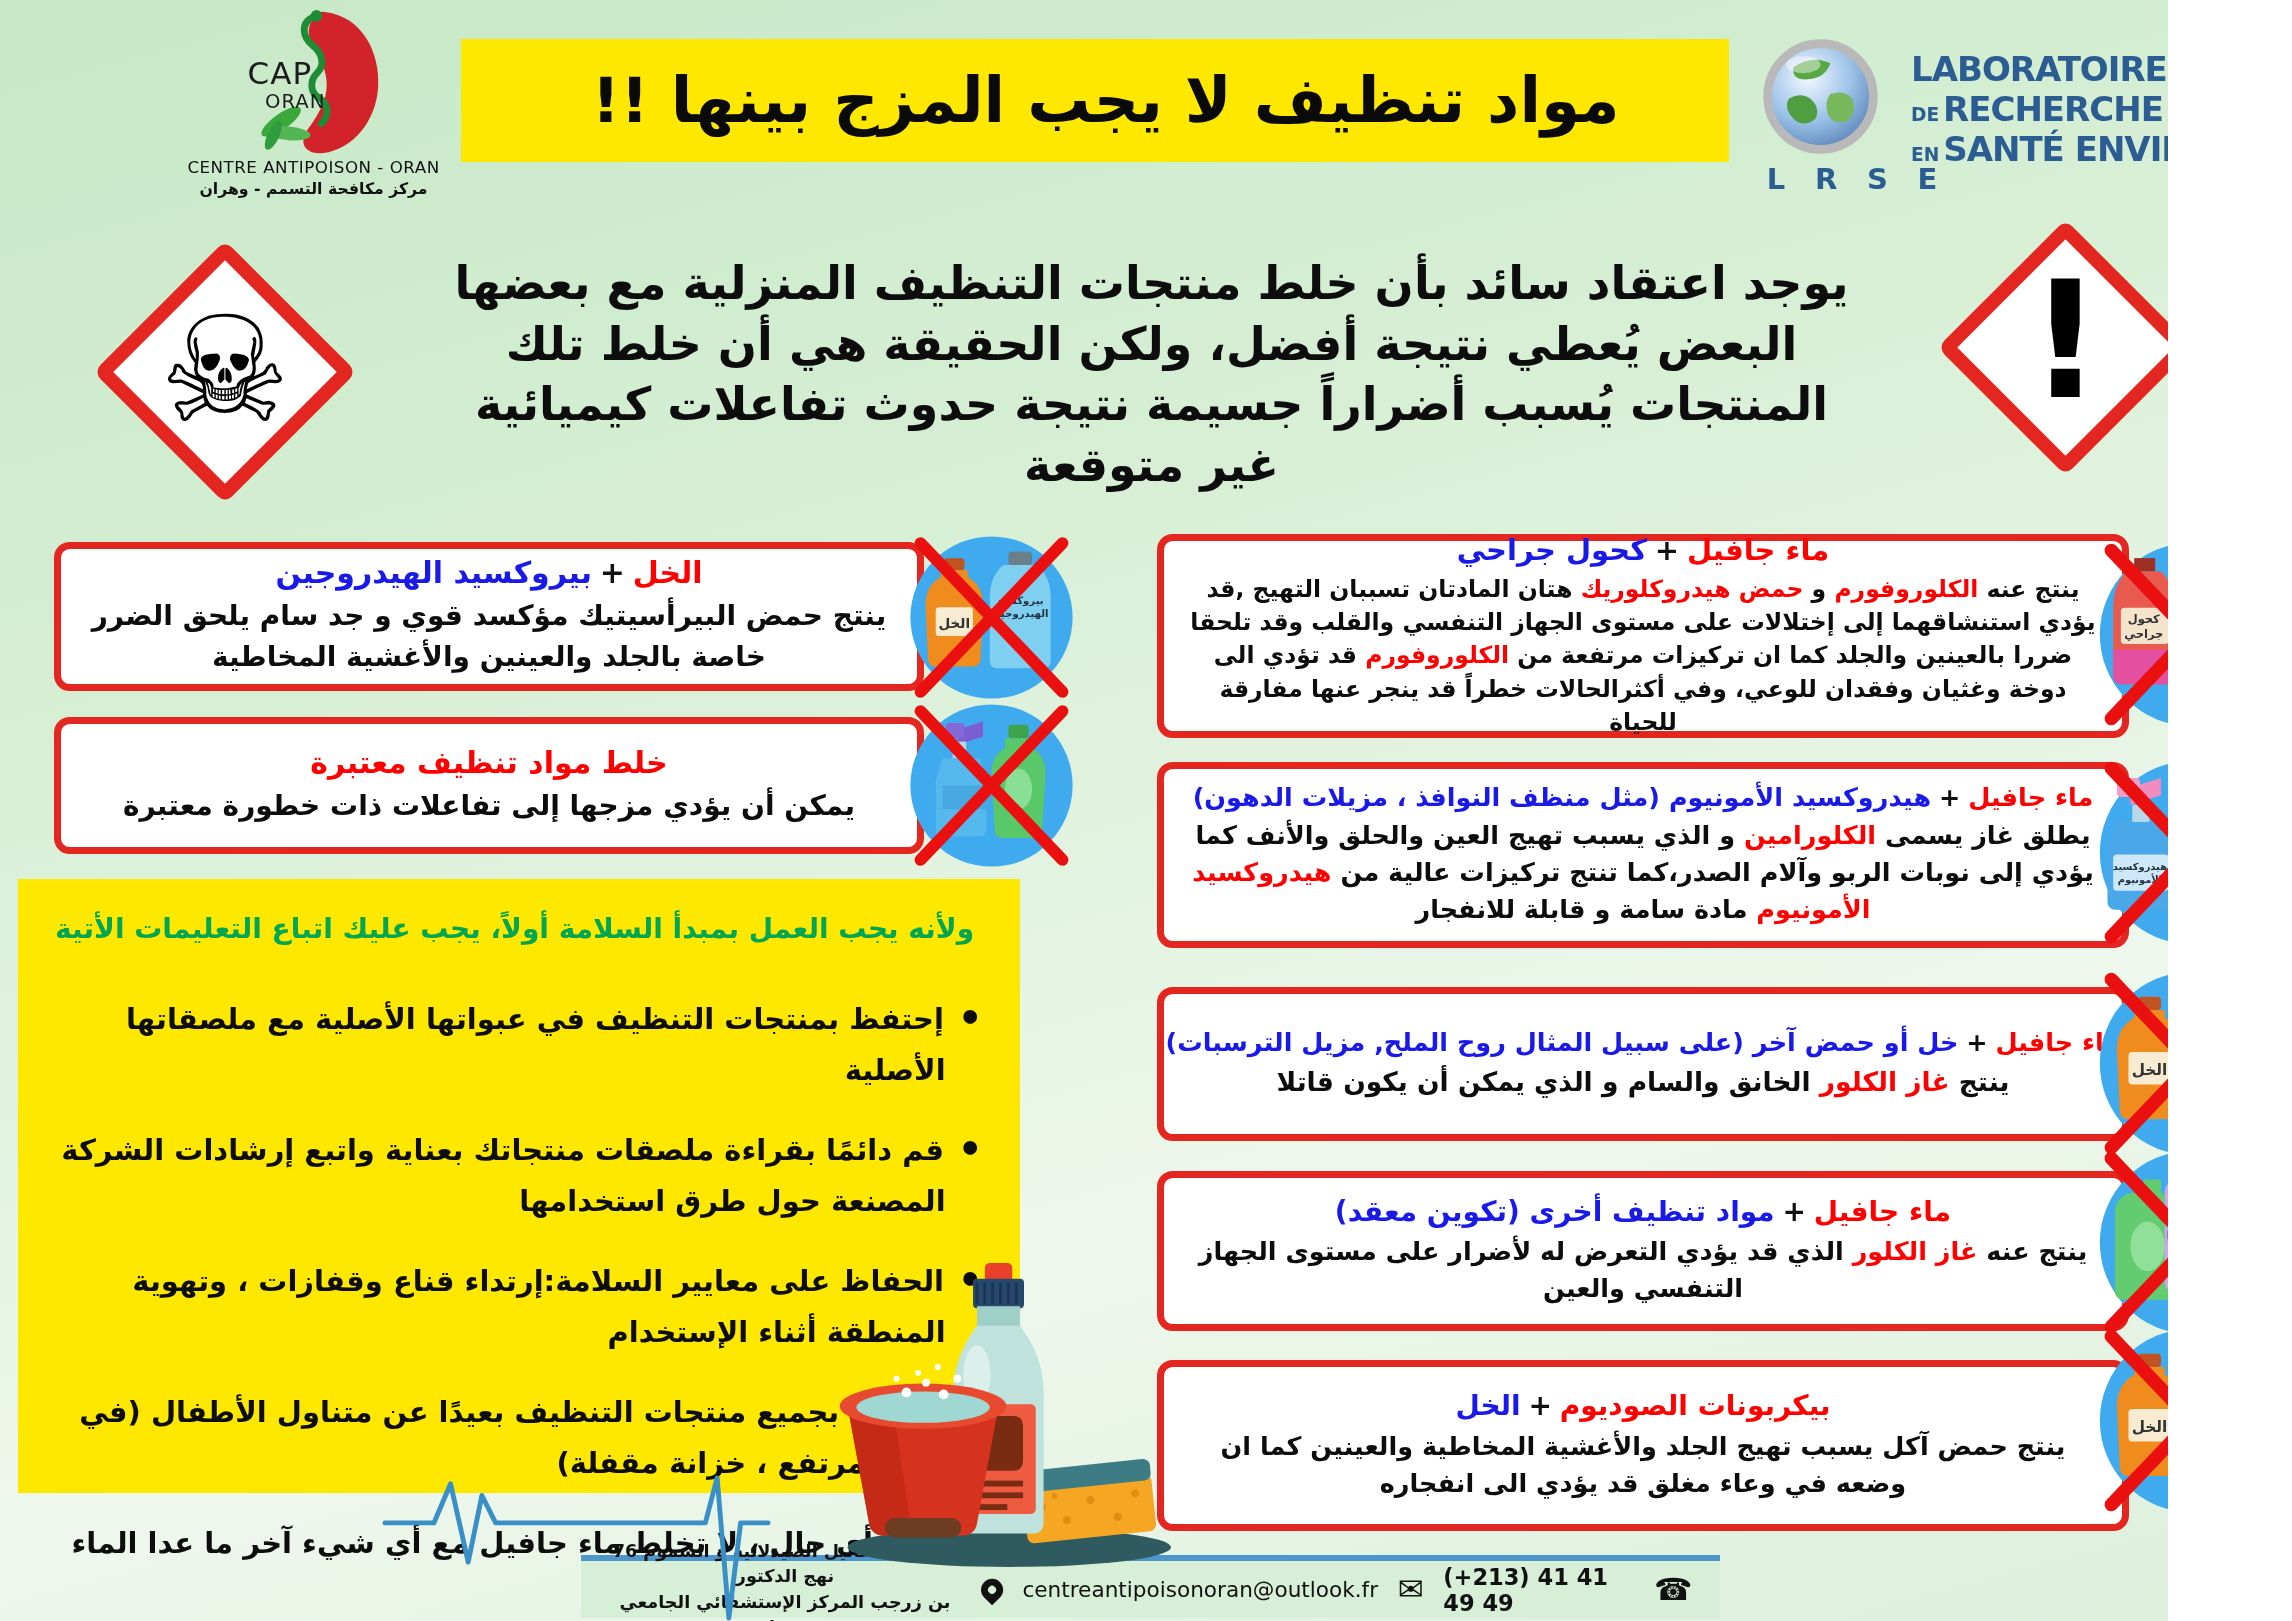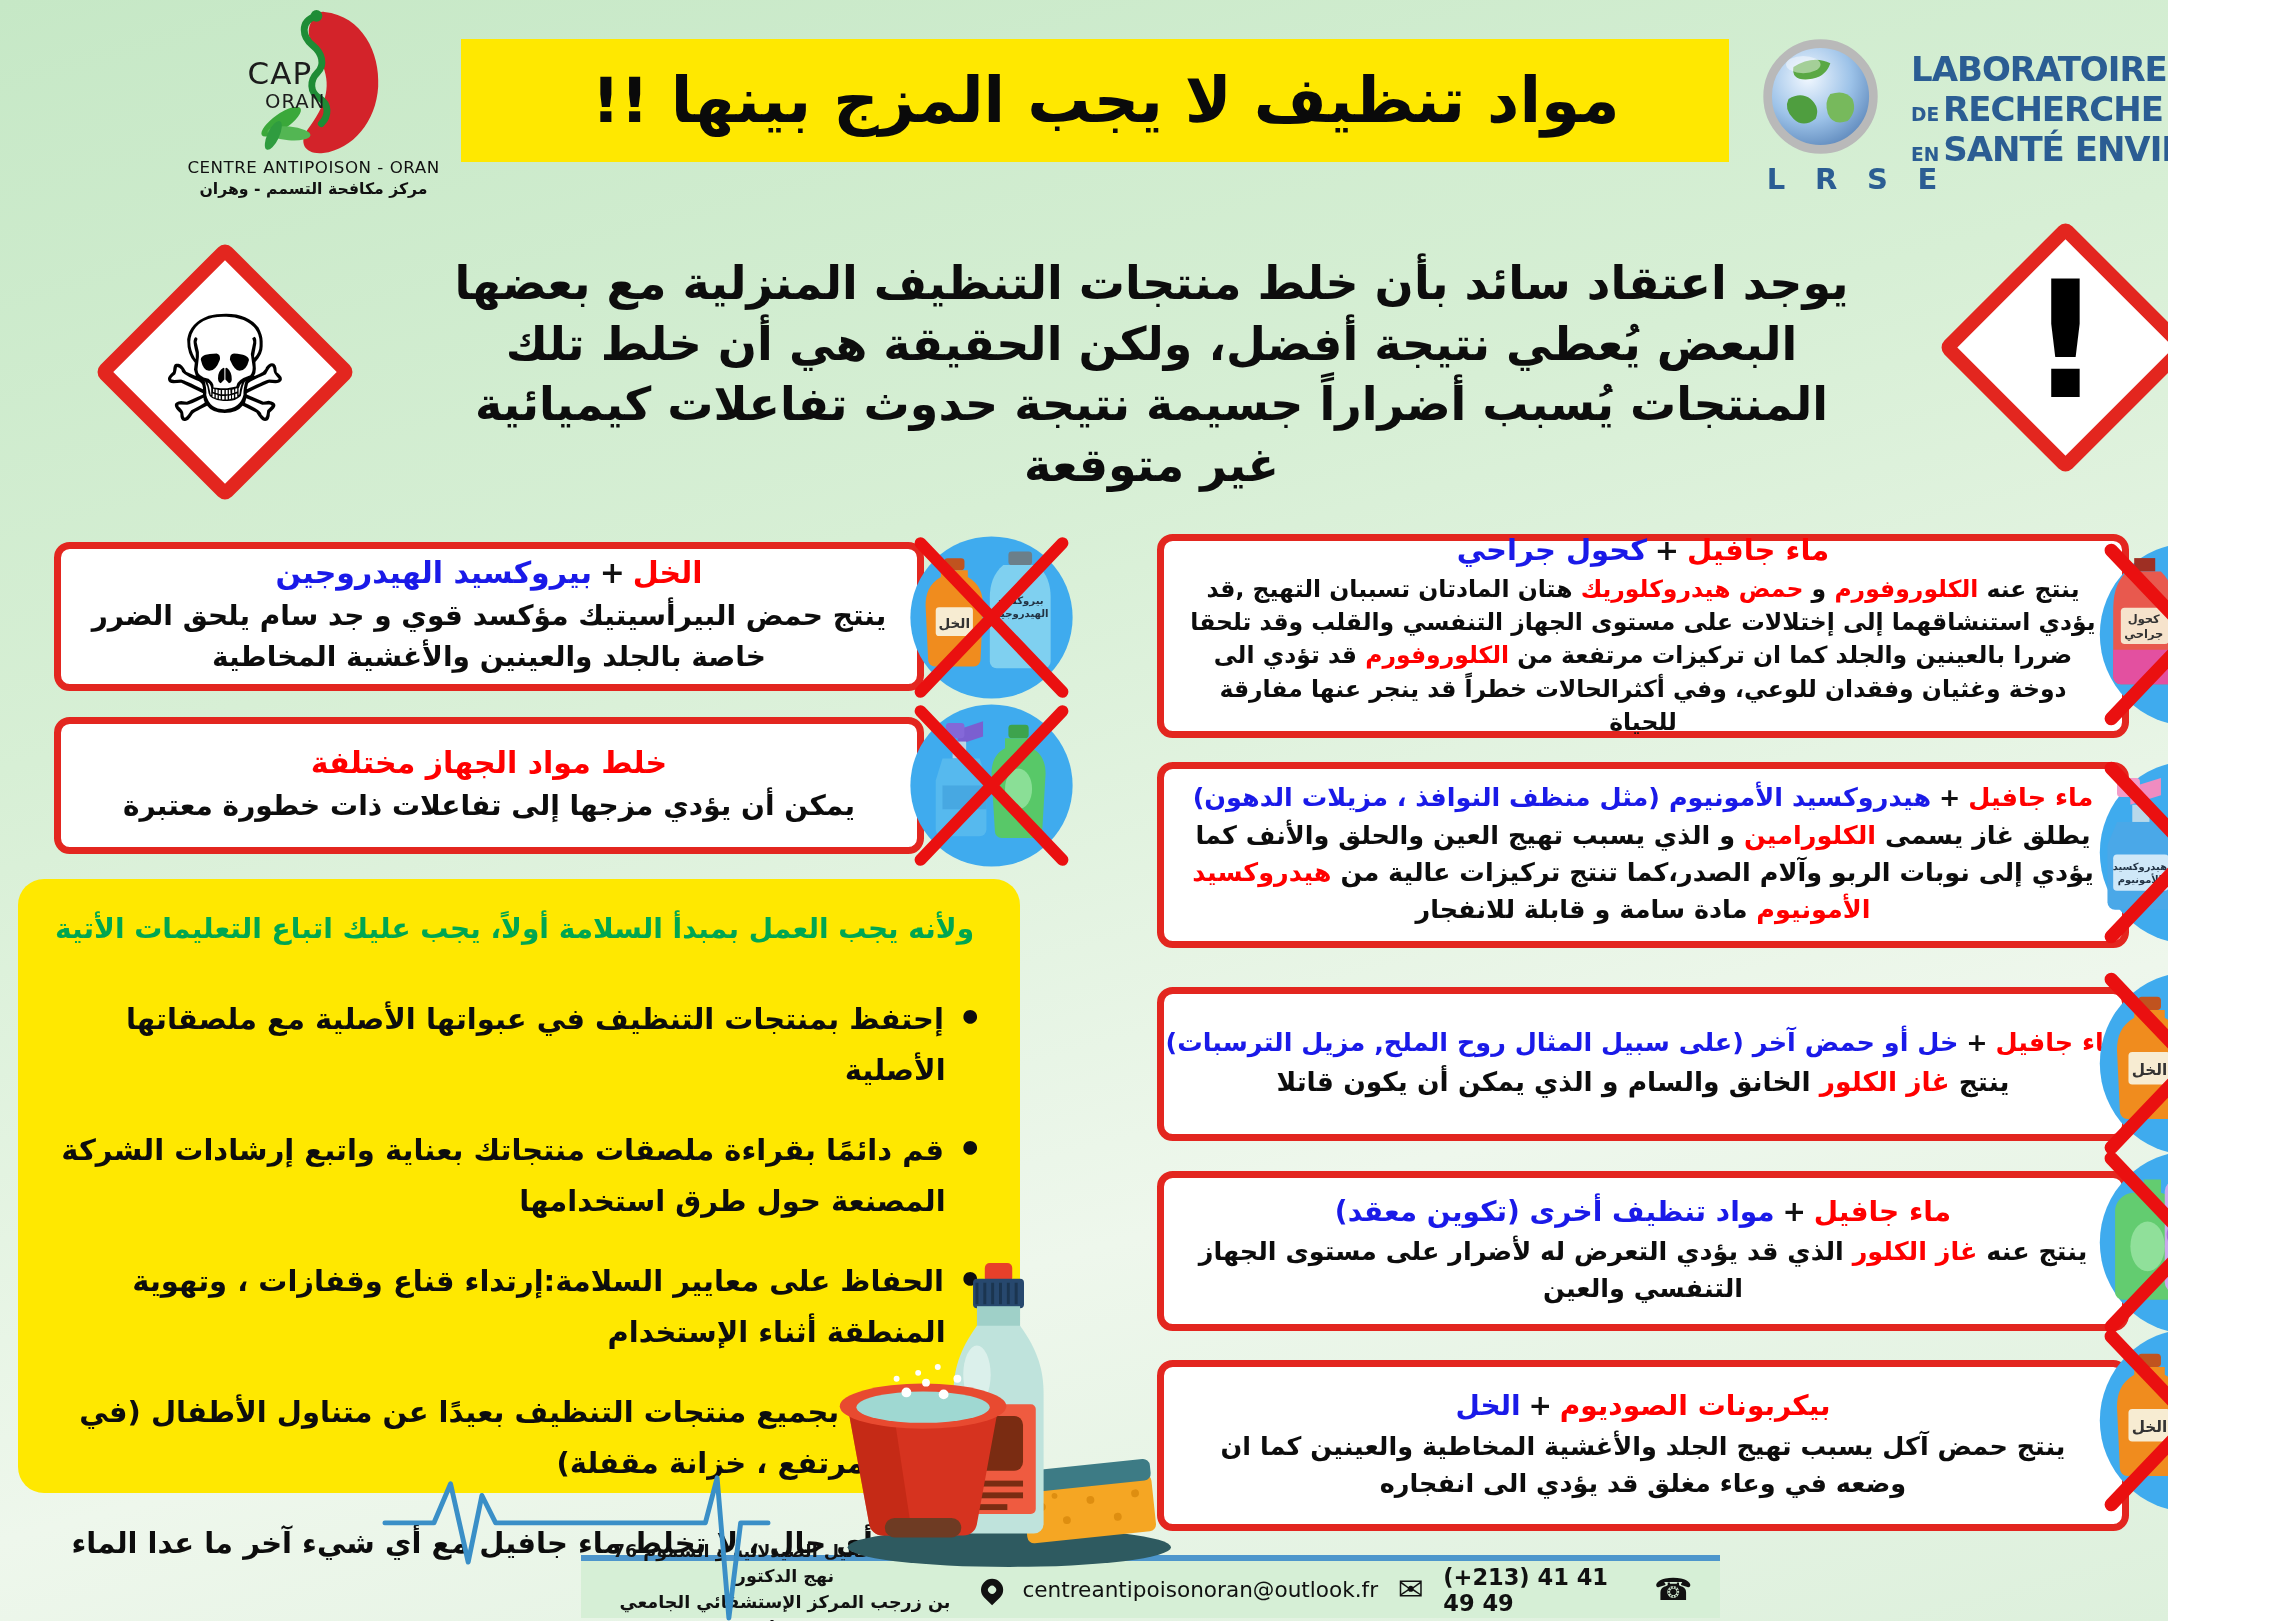--- a/index.html
+++ b/index.html
@@ -38,21 +38,21 @@
     position:absolute; background:#fff; border:7.8px solid #e3261f; border-radius:15.7px;
     display:flex; flex-direction:column; justify-content:center; align-items:center;
     padding:7.8px 25.5px; box-sizing:border-box; text-align:center;
   }
   .mixtitle{font-weight:bold; white-space:nowrap;}
   .t-red{color:#ff0000;} .t-blue{color:#1a1ae8;} .t-plus{color:#111; padding:0 7.8px;}
   .mixbody{color:#0d0d0d; font-weight:bold; line-height:1.45; margin-top:5.9px;}
   .c-red{color:#ff0000;}
   
   .safetybox{
-    position:absolute; background:#ffe800; box-sizing:border-box; padding:33px 37px 19.6px 29px;border-radius:26px;
+    position:absolute; background:#ffe800; box-sizing:border-box; padding:33px 37px 19.6px 29px;
   }
   .safetytitle{color:#00a651; font-size:28px; font-weight:bold; text-align:center; white-space:nowrap; margin-bottom:43px;}
   .safetylist{list-style:none; margin:0; padding:0; font-size:29px; font-weight:bold; color:#0d0d0d;}
   .safetylist li{margin-bottom:25.5px; padding-right:37px; text-indent:-37px; line-height:1.55;}
   .safetylist li::before{content:"•"; font-size:39px; padding-left:13.7px; vertical-align:-2px;}
   
   .footerbar{
     position:absolute; background:#d6efd6; border-top:6.9px solid #4d96cc; box-sizing:border-box;
     display:flex; align-items:center; gap:19.6px; padding:0 27.4px; color:#111;
   }
@@ -138,21 +138,21 @@
       <path d="M57 19 h20 c6 5 8 12 8 19 v38 a4 4 0 0 1 -4 4 h-28 a4 4 0 0 1 -4 -4 V38 c0-7 2-14 8-19 z" fill="#7fd0f0"></path>
       <text x="67" y="42" font-size="6" fill="#234" text-anchor="middle">
         <tspan>بيروكسيد</tspan><tspan x="67" dy="8">الهيدروجين</tspan>
       </text>
     </g>
     <path d="M8 6 L92 94 M92 6 L8 94" stroke="#ea1010" stroke-width="7" fill="none" stroke-linecap="round"></path>
   </svg>
 
   <div class="mixbox" style="left:54px;top:717px;width:870px;height:137px;">
     <div class="mixtitle" dir="rtl" style="font-size:30px;">
-      <span class="t-red">خلط مواد الجهاز مختلفة</span>
+      <span class="t-red">خلط مواد تنظيف معتبرة</span>
     </div>
     <div class="mixbody" dir="rtl" style="font-size:28px;"><span>يمكن أن يؤدي مزجها إلى تفاعلات  ذات خطورة معتبرة</span></div>
   </div>
 
   <svg class="abs" style="left:907px;top:701px;" width="169" height="169" viewBox="0 0 100 100">
     <circle cx="50" cy="50" r="48" fill="#3FABEE"></circle>
     <g>
       <path d="M30 17 l15 -5 v9 l-15 5 z" fill="#7b5fd0"></path>
       <rect x="23" y="13" width="11" height="9" rx="2" fill="#8468d8"></rect>
       <rect x="27" y="24" width="8" height="10" fill="#b9d4e6"></rect>

